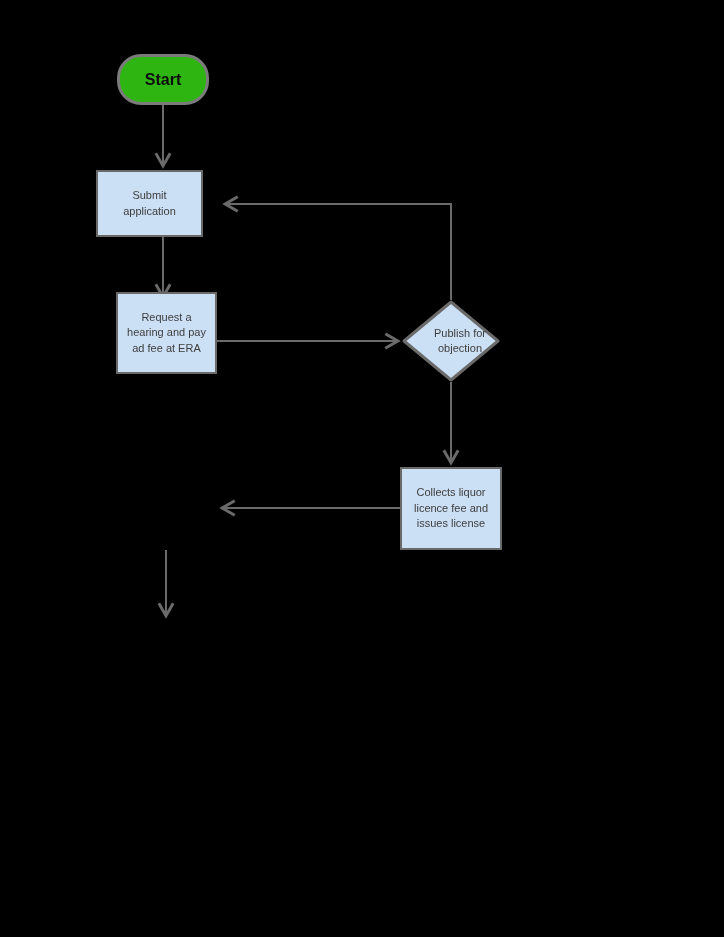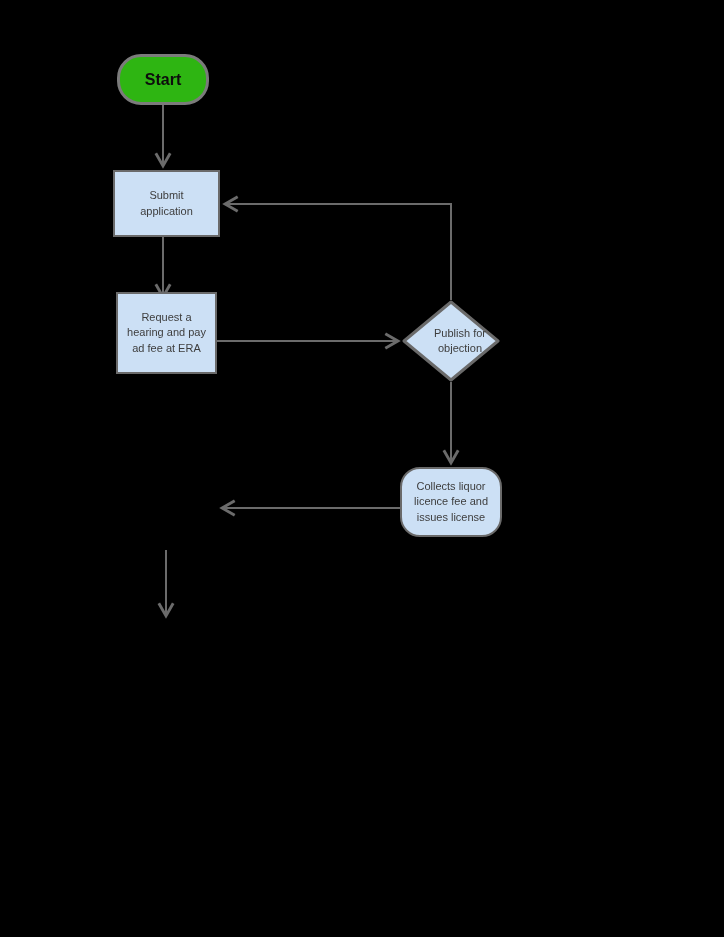--- a/index.html
+++ b/index.html
@@ -94,34 +94,34 @@
     <path class="edge" d="M451,300 V204 H226" marker-end="url(#arrowV)"></path>
     <path class="edge" d="M451,382 V462" marker-end="url(#arrowV)"></path>
     <path class="edge" d="M400,508 H223" marker-end="url(#arrowV)"></path>
     <path class="edge" d="M166,550 V615" marker-end="url(#arrowV)"></path>
   </svg>
 
   <div class="node terminal" style="left:117px;top:54px;width:92px;height:51px;">
     <span class="lbl">Start</span>
   </div>
 
-  <div class="node process" style="left:113px;top:170px;width:107px;height:67px;">
+  <div class="node process" style="left:96px;top:170px;width:107px;height:67px;">
     <span class="lbl w64">Submit application</span>
   </div>
 
   <div class="node process" style="left:116px;top:292px;width:101px;height:82px;">
     <span class="lbl w84">Request a hearing and pay ad fee at ERA</span>
   </div>
 
   <div class="diamond-wrap" style="left:402px;top:300px;width:98px;height:82px;">
     <svg viewBox="0 0 98 82" xmlns="http://www.w3.org/2000/svg">
       <polygon class="diamond-shape" points="49,2 96,41 49,80 2,41"></polygon>
     </svg>
     <div class="node-label lbl w60">Publish for objection</div>
   </div>
 
-  <div class="node process" style="left:400px;top:467px;width:102px;height:70px;border-radius:20px;">
+  <div class="node process" style="left:400px;top:467px;width:102px;height:83px;">
     <span class="lbl w84">Collects liquor licence fee and issues license</span>
   </div>
 
 
 
 </div>
 
 </body></html>

